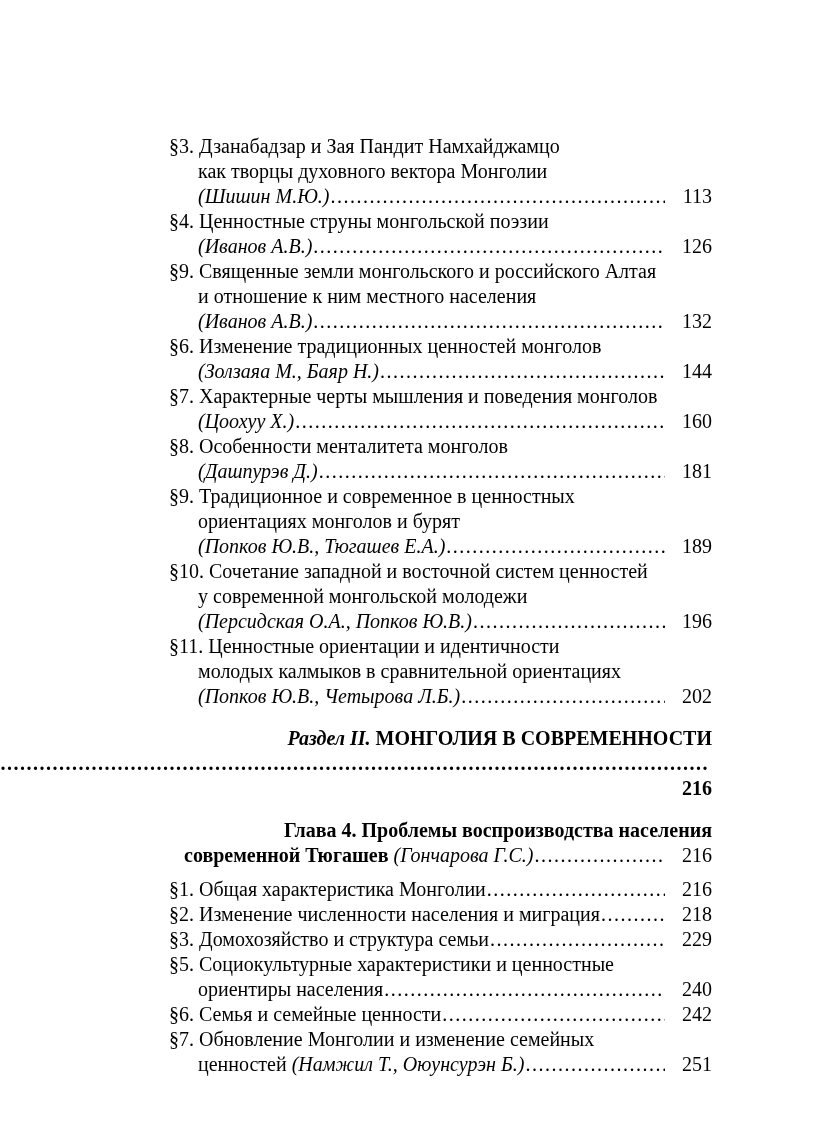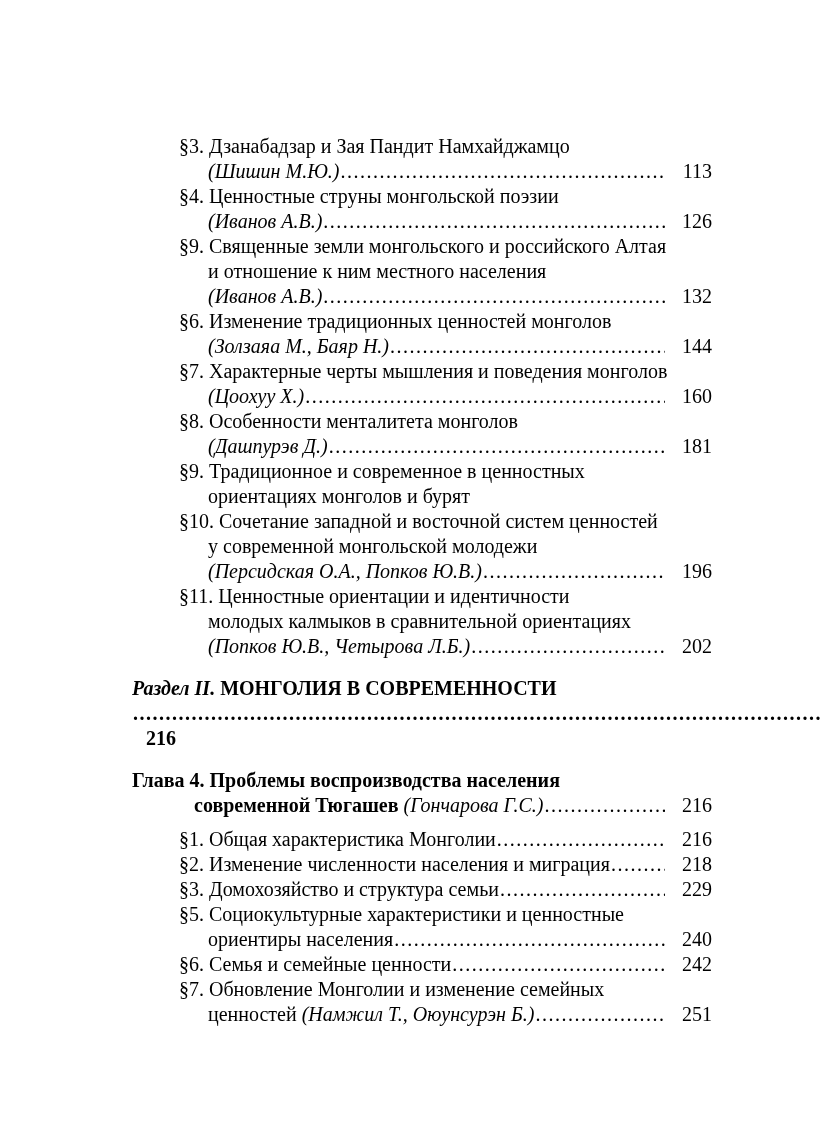--- a/index.html
+++ b/index.html
@@ -20,25 +20,24 @@
     position: absolute;
     left: 122px;
     top: 134px;
     width: 590px;
   }
   .toc-entry { margin: 0; }
   .toc-entry.gap-lg { margin-top: 17px; }
   .toc-entry.gap-sm { margin-top: 9px; }
   .toc-line {
     display: flex;
-    align-items: flex-start;
+    align-items: flex-end;
     font-size: 20px;
     line-height: 25px;
     white-space: nowrap;
-    margin-left: 10px;
   }
   .ind-0 { padding-left: 0; flex-direction: column; }
   .ind-1 { padding-left: 47px; }
   .ind-2 { padding-left: 76px; }
   .ind-3 { padding-left: 62px; }
   .seg-n { font-style: normal; font-weight: normal; }
   .seg-i { font-style: italic; font-weight: normal; }
   .seg-b { font-style: normal; font-weight: bold; }
   .seg-bi { font-style: italic; font-weight: bold; }
   .line-text { flex: 0 0 auto; }
@@ -61,20 +60,23 @@
 </head>
 <body>
 
 <div class="page">
   <div class="content">
       <div class="toc-entry">
         <div class="toc-line ind-1">
           <span class="line-text"><span class="seg-n">§3. Дзанабадзар и Зая Пандит Намхайджамцо</span></span>
         </div>
         <div class="toc-line ind-2">
+          <span class="line-text"><span class="seg-n">как творцы духовного вектора Монголии</span></span>
+        </div>
+        <div class="toc-line ind-2">
           <span class="line-text"><span class="seg-i">(Шишин М.Ю.)</span></span>
           <span class="dot-leader"></span>
           <span class="page-num">113</span>
         </div>
       </div>
       <div class="toc-entry">
         <div class="toc-line ind-1">
           <span class="line-text"><span class="seg-n">§4. Ценностные струны монгольской поэзии</span></span>
         </div>
         <div class="toc-line ind-2">
@@ -125,20 +127,25 @@
           <span class="dot-leader"></span>
           <span class="page-num">181</span>
         </div>
       </div>
       <div class="toc-entry">
         <div class="toc-line ind-1">
           <span class="line-text"><span class="seg-n">§9. Традиционное и современное в ценностных</span></span>
         </div>
         <div class="toc-line ind-2">
           <span class="line-text"><span class="seg-n">ориентациях монголов и бурят</span></span>
+        </div>
+        <div class="toc-line ind-2">
+          <span class="line-text"><span class="seg-i">(Попков Ю.В., Тюгашев Е.А.)</span></span>
+          <span class="dot-leader"></span>
+          <span class="page-num">189</span>
         </div>
       </div>
       <div class="toc-entry">
         <div class="toc-line ind-1">
           <span class="line-text"><span class="seg-n">§10. Сочетание западной и восточной систем ценностей</span></span>
         </div>
         <div class="toc-line ind-2">
           <span class="line-text"><span class="seg-n">у современной монгольской молодежи</span></span>
         </div>
         <div class="toc-line ind-2">

